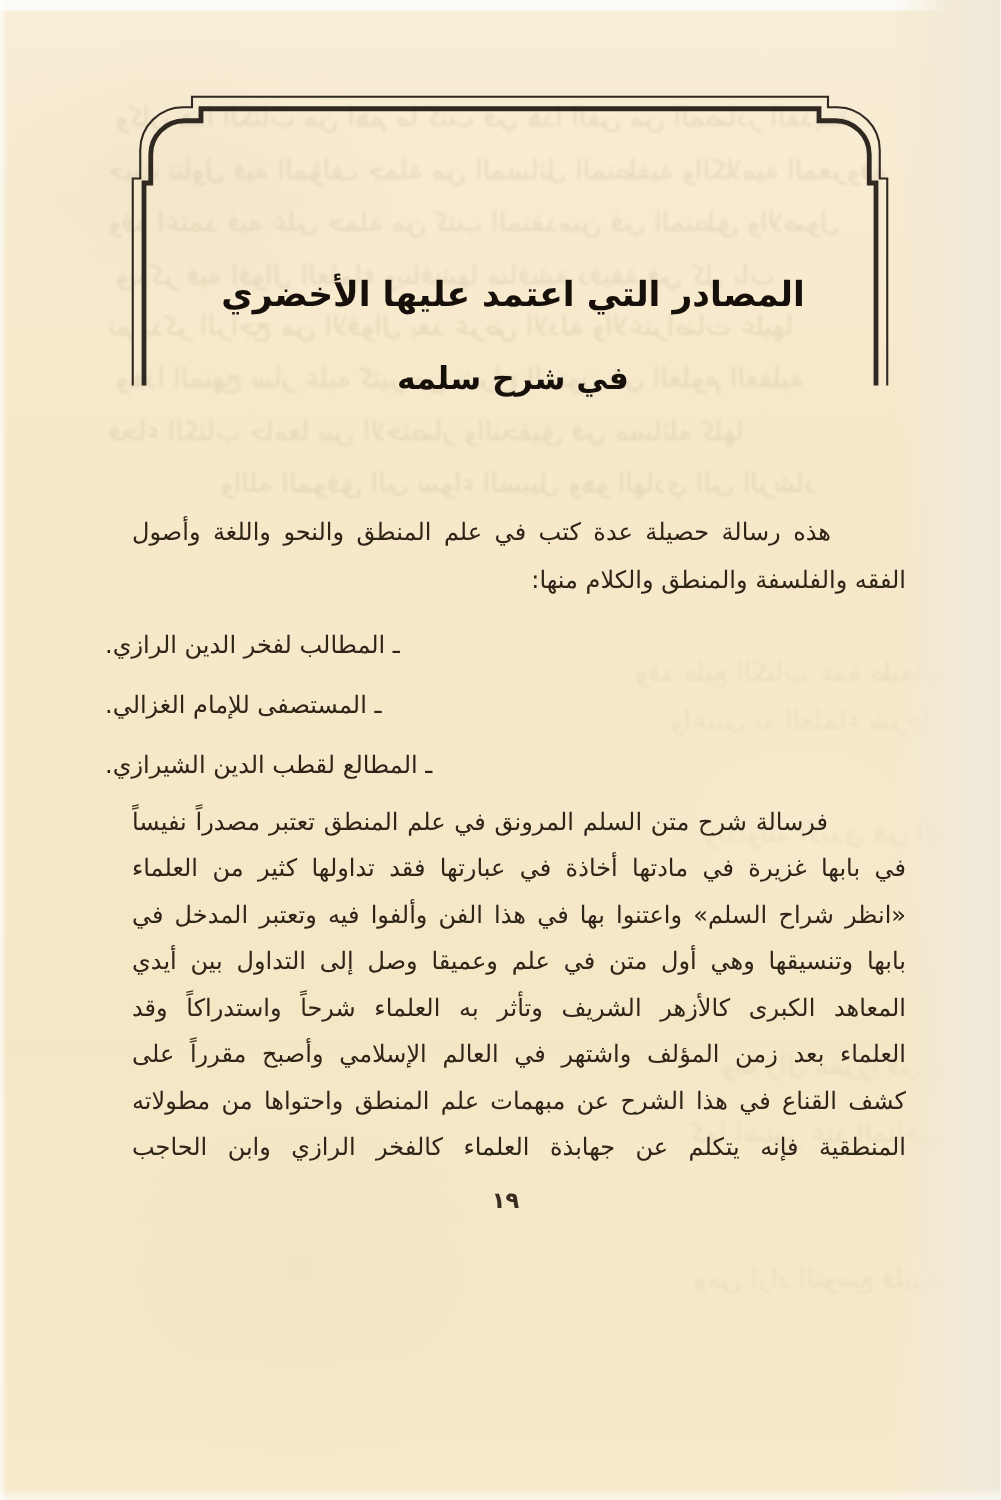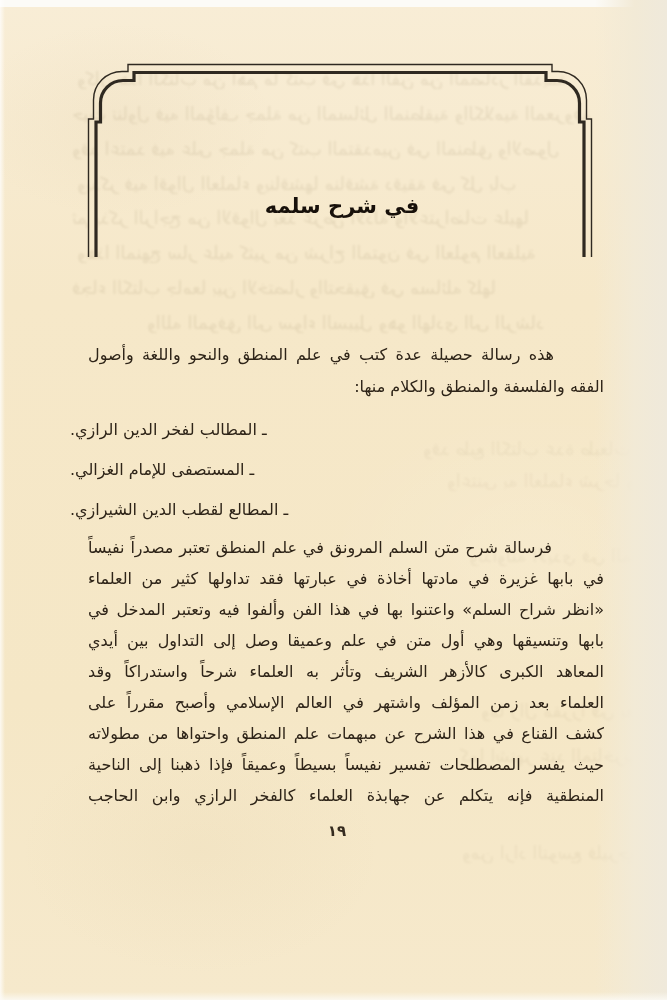--- a/index.html
+++ b/index.html
@@ -28,21 +28,21 @@
     position:absolute;direction:rtl;white-space:nowrap;overflow:hidden;
     font-size:18px;color:#7d6a46;opacity:.13;
     transform:scaleX(-1);filter:blur(1.1px);text-align:right;
   }
   .bleed.light{opacity:.08;}
   
   .frame{position:absolute;left:80px;top:58px;}
   
   .title-block{position:absolute;left:86px;top:182px;width:512px;text-align:center;color:#17100a;direction:rtl;}
   .t1{font-size:23px;font-weight:bold;line-height:30px;}
-  .t2{font-size:21px;font-weight:bold;line-height:30px;margin-top:9px;}
+  .t2{font-size:21px;font-weight:bold;line-height:30px;margin-top:25px;}
   
   .text-col{position:absolute;top:339px;left:70px;right:63px;direction:rtl;font-size:16px;color:#2e2418;}
   .ln{height:32px;line-height:32px;text-align:right;}
   .j{text-align:justify;text-align-last:justify;white-space:nowrap;overflow:hidden;margin-left:18px;}
   .indent{padding-right:50px;}
   .list{margin-top:7px;}
   .li{height:40px;line-height:40px;text-align:left;padding-right:78px;}
   .para{margin-top:2px;}
   .pl{height:31px;line-height:31px;}
   .p-indent{padding-right:52px;}
@@ -76,20 +76,21 @@
   <div class="edge-left"></div>
   <div class="edge-right"></div>
   <div class="edge-bottom"></div>
 
   <svg class="frame" width="520" height="202" viewBox="0 0 520 202">
     <path fill="none" stroke="#2f2921" stroke-width="1.4" d="M 8.5 199 L 8.5 61 L 13.5 61 L 13.5 42 A 28.5 28.5 0 0 1 42 13.5 L 48 13.5 L 48 6.5 L 472 6.5 L 472 13.5 L 478 13.5 A 28.5 28.5 0 0 1 506.5 42 L 506.5 61 L 511.5 61 L 511.5 199"></path>
     <path fill="none" stroke="#2f2921" stroke-width="3.2" d="M 16 199 L 16 64 L 20.5 64 L 20.5 45 A 22.5 22.5 0 0 1 43 22.5 L 54 22.5 L 54 14.5 L 466 14.5 L 466 22.5 L 477 22.5 A 22.5 22.5 0 0 1 499.5 45 L 499.5 64 L 504 64 L 504 199"></path>
   </svg>
 
   <div class="title-block">
+    <div class="t1">المصادر التي اعتمد عليها الأخضري</div>
     <div class="t2">في شرح سلمه</div>
   </div>
 
   <div class="text-col">
     <div class="ln j indent">هذه رسالة حصيلة عدة كتب في علم المنطق والنحو واللغة وأصول</div>
     <div class="ln">الفقه والفلسفة والمنطق والكلام منها:</div>
 
     <div class="list">
       <div class="li">ـ المطالب لفخر الدين الرازي.</div>
       <div class="li">ـ المستصفى للإمام الغزالي.</div>
@@ -97,20 +98,19 @@
     </div>
 
     <div class="para">
       <div class="pl j p-indent">فرسالة شرح متن السلم المرونق في علم المنطق تعتبر مصدراً نفيساً</div>
       <div class="pl j">في بابها غزيرة في مادتها أخاذة في عبارتها فقد تداولها كثير من العلماء</div>
       <div class="pl j">«انظر شراح السلم» واعتنوا بها في هذا الفن وألفوا فيه وتعتبر المدخل في</div>
       <div class="pl j">بابها وتنسيقها وهي أول متن في علم وعميقا وصل إلى التداول بين أيدي</div>
       <div class="pl j">المعاهد الكبرى كالأزهر الشريف وتأثر به العلماء شرحاً واستدراكاً وقد</div>
       <div class="pl j">العلماء بعد زمن المؤلف واشتهر في العالم الإسلامي وأصبح مقرراً على</div>
       <div class="pl j">كشف القناع في هذا الشرح عن مبهمات علم المنطق واحتواها من مطولاته</div>
-      <div class="pl j">حيث يفسر المصطلحات تفسير نفيساً بسيطاً وعميقاً فإذا ذهبنا إلى الناحية</div>
       <div class="pl j">المنطقية فإنه يتكلم عن جهابذة العلماء كالفخر الرازي وابن الحاجب</div>
     </div>
 
     <div class="pagenum">١٩</div>
   </div>
 
 </div>
 
 </body></html>

